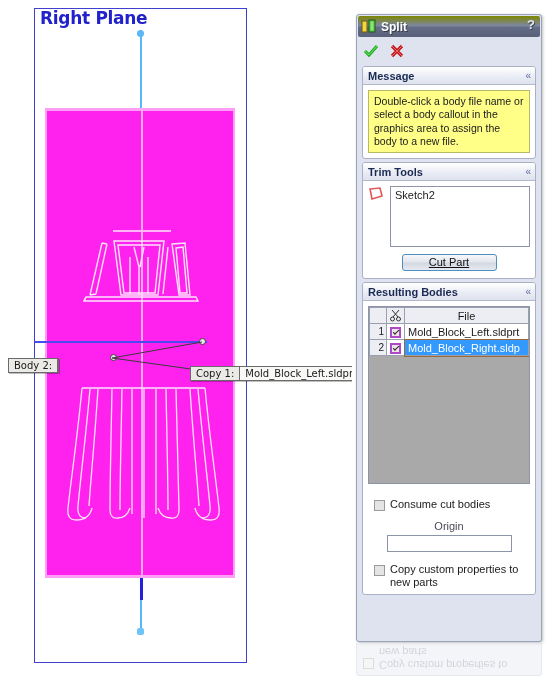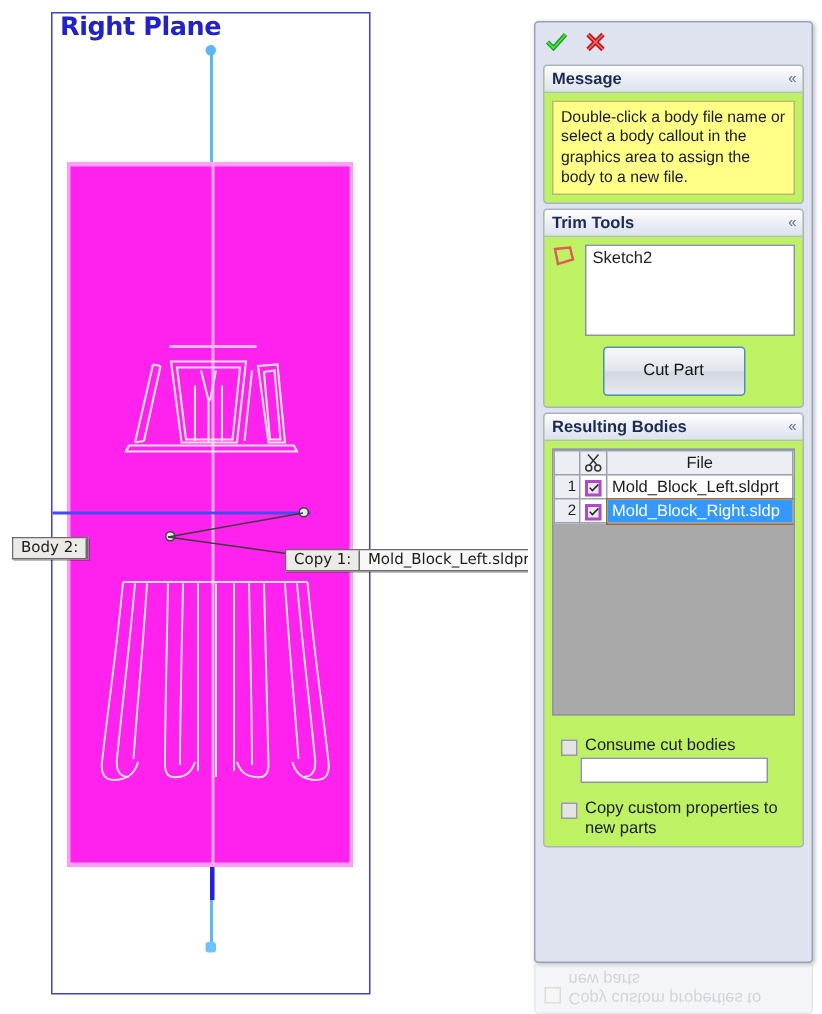--- a/index.html
+++ b/index.html
@@ -112,21 +112,21 @@
   #pm-help {
     position: absolute; right: 5px; top: 1px;
     font-size: 13px; font-weight: bold; color: #dfe4f0;
     text-shadow: 1px 1px 0 rgba(0,0,0,.45);
   }
   #pm-actions { height: 25px; display: flex; align-items: center; padding-left: 6px; gap: 10px; }
 
   .grp {
     margin: 3px 5px 0 5px;
     border: 1px solid #aab1c4; border-radius: 3px;
-    background: #bef264;
+    background: #ffffff;
   }
   .grp-head {
     height: 17px; display: flex; align-items: center; justify-content: space-between;
     padding: 0 4px 0 5px;
     background: linear-gradient(to bottom,#ffffff 0%,#eaedf5 55%,#dde2ee 100%);
     border-bottom: 1px solid #b4bacb;
     border-radius: 2px 2px 0 0;
   }
   .grp-title { font-size: 11px; font-weight: bold; color: #1b2a52; }
   .chev { color: #5d6d99; font-size: 10px; line-height: 1; }
@@ -137,25 +137,25 @@
     padding: 4px 5px; font-size: 10.5px; line-height: 1.27; color: #1a1a1a;
   }
 
   #trim-row { display: flex; align-items: flex-start; gap: 5px; }
   #trim-list {
     flex: 1; height: 55px; background: #ffffff;
     border: 1px solid #8d94a8; padding: 2px 4px;
     font-size: 11px; color: #222;
   }
   #cut-part-btn {
-    display: block; margin: 7px auto 2px auto; width: 95px; height: 33px;
+    display: block; margin: 7px auto 2px auto; width: 95px; height: 17px;
     background: linear-gradient(to bottom,#f7f8fa 0%,#e2e5ec 48%,#d3d7e1 52%,#e6e9f0 100%);
     border: 1px solid #4f8fc0; border-radius: 3px;
     font-family: "Liberation Sans", sans-serif; font-size: 11px; color: #111;
-    cursor: pointer; padding: 0; line-height: 15px;
+    cursor: pointer; padding: 0; line-height: 15px; text-decoration: underline;
   }
 
   #bodies-table {
     width: 100%; border-collapse: collapse; table-layout: fixed;
     background: #ffffff; font-size: 11px;
   }
   #bodies-table th, #bodies-table td {
     border: 1px solid #9aa0ae; height: 15px; padding: 0;
   }
   #bodies-table th { background: #eceef3; font-weight: normal; }
@@ -276,20 +276,29 @@
     </div>
 
     <div class="callout" style="left:190px; top:366px;">
       <span class="co-key">Copy  1:</span>
       <span class="co-val">Mold_Block_Left.sldprt</span>
     </div>
   </div>
 
   <div id="pm">
 
+    <div id="pm-titlebar">
+      <svg id="pm-title-icon" viewBox="0 0 16 15">
+        <rect x="1" y="2" width="5" height="11" fill="#f2d83a" stroke="#6b5a10" stroke-width="1"></rect>
+        <rect x="8" y="1" width="6" height="12" fill="#55c23c" stroke="#1d5a16" stroke-width="1"></rect>
+        <rect x="9.5" y="2.5" width="3" height="9" fill="#8ee07a"></rect>
+      </svg>
+      <span id="pm-title-text">Split</span>
+      <span id="pm-help">?</span>
+    </div>
 
     <div id="pm-actions">
       <svg width="16" height="16" viewBox="0 0 16 16">
         <path d="M2 8 L6 12 L14 3" stroke="#12a012" stroke-width="3" fill="none"></path>
         <path d="M2 8 L6 12 L14 3" stroke="#55dd55" stroke-width="1.2" fill="none"></path>
       </svg>
       <svg width="16" height="16" viewBox="0 0 16 16">
         <path d="M3 3 L13 13 M13 3 L3 13" stroke="#c01818" stroke-width="3.2" fill="none"></path>
         <path d="M3 3 L13 13 M13 3 L3 13" stroke="#f06a6a" stroke-width="1" fill="none"></path>
       </svg>
@@ -361,20 +370,21 @@
               </tr>
             </tbody>
           </table>
         </div>
 
         <div class="opt-row" style="margin-top:14px;">
           <span class="wbox"></span>
           <span class="opt-label">Consume cut bodies</span>
         </div>
 
+        <div id="origin-label">Origin</div>
         <div id="origin-input"></div>
 
         <div class="opt-row" style="margin-top:11px;">
           <span class="wbox"></span>
           <span class="opt-label" style="max-width:130px;">Copy custom properties to new parts</span>
         </div>
       </div>
     </div>
   </div>
 

